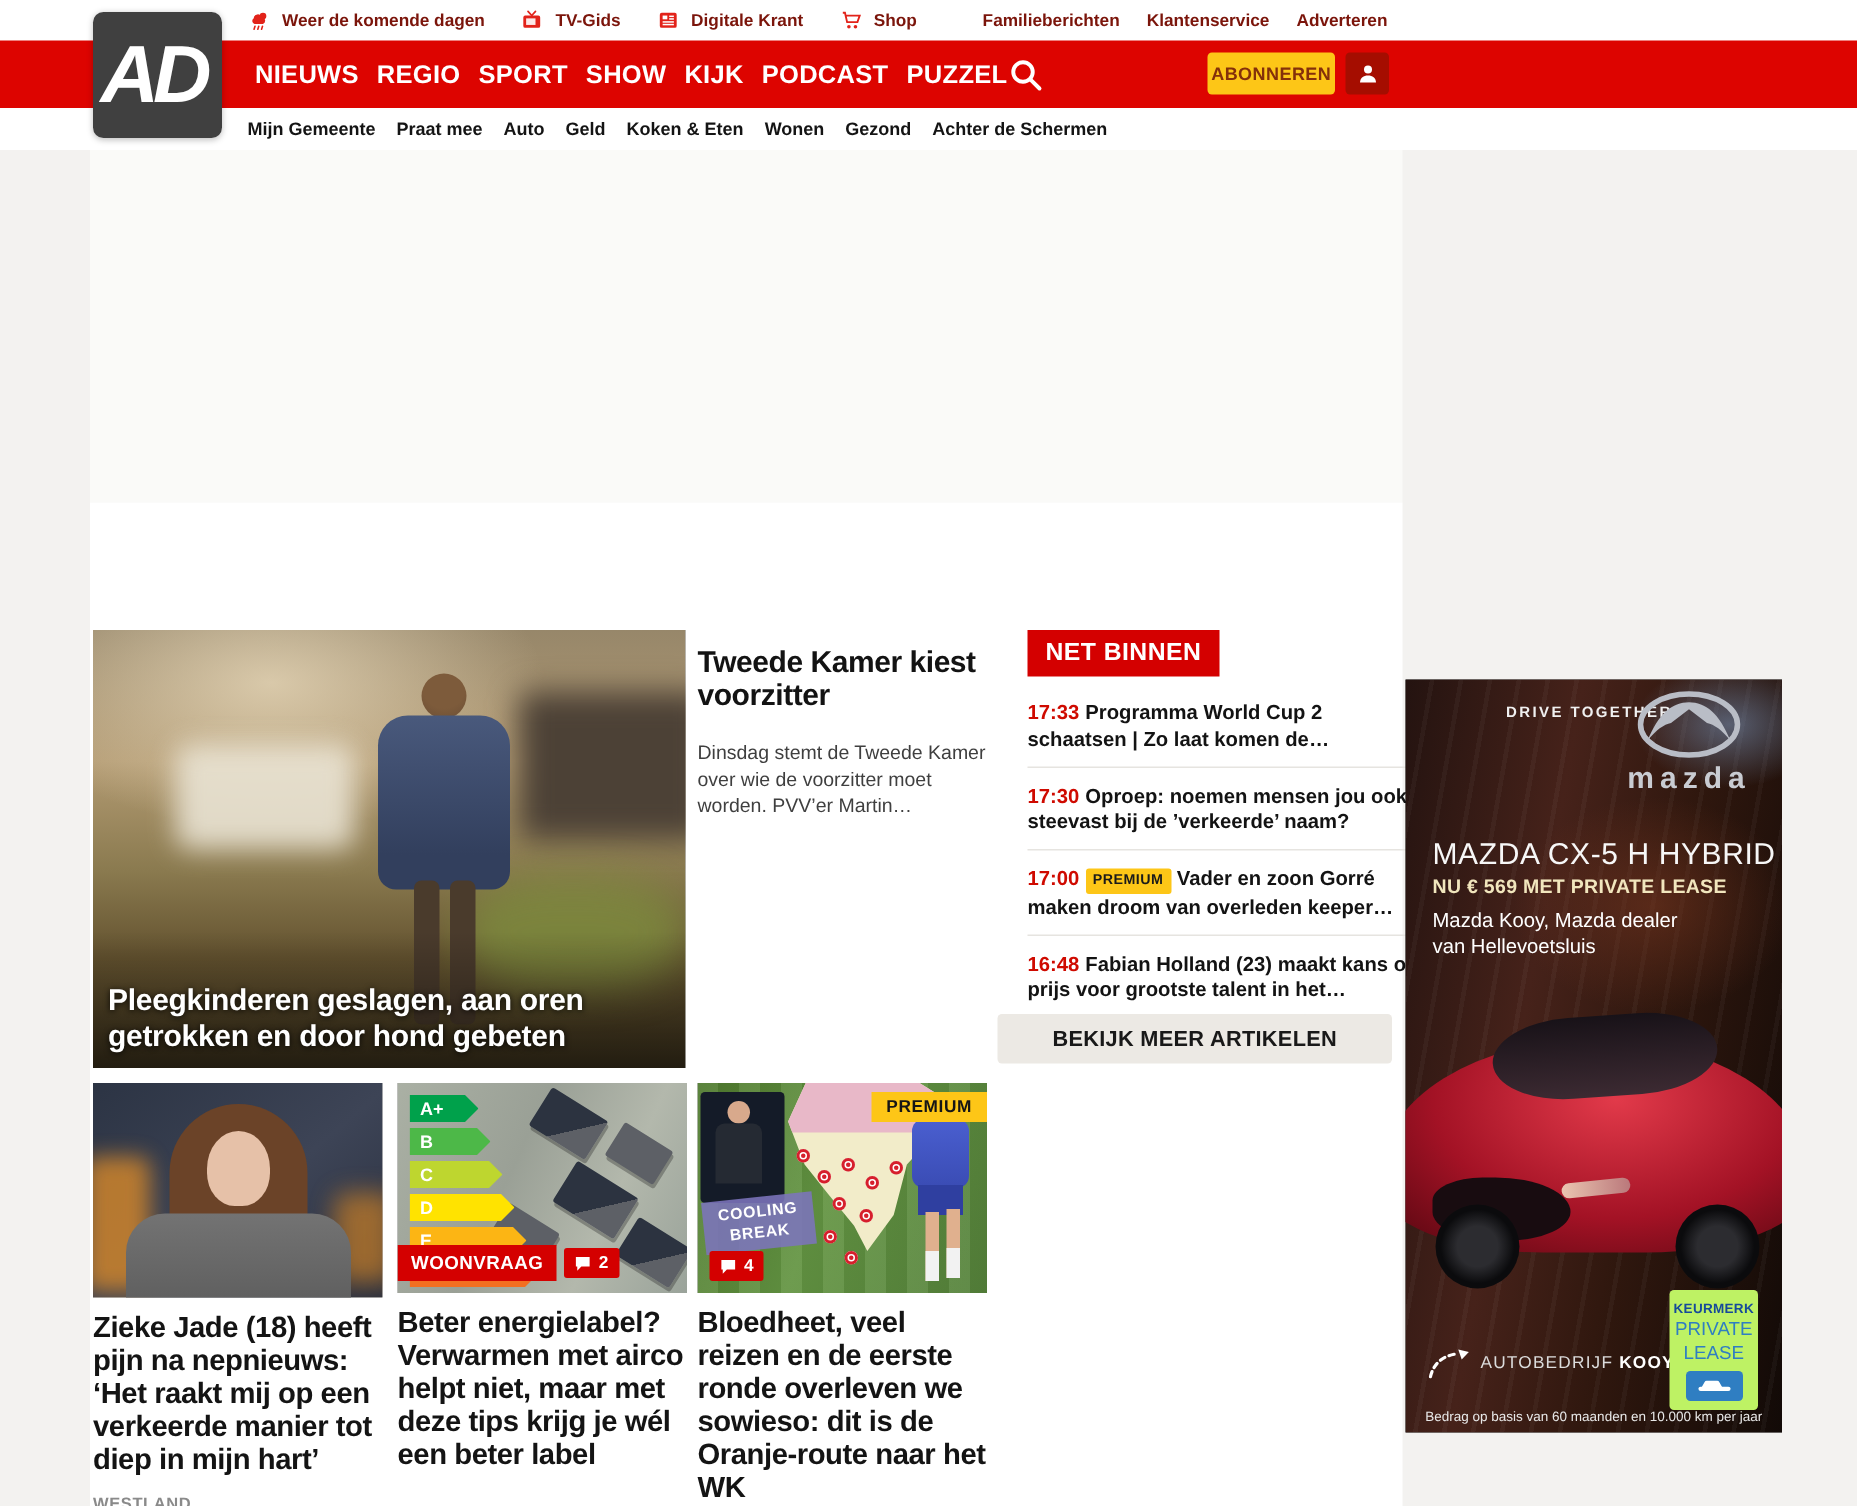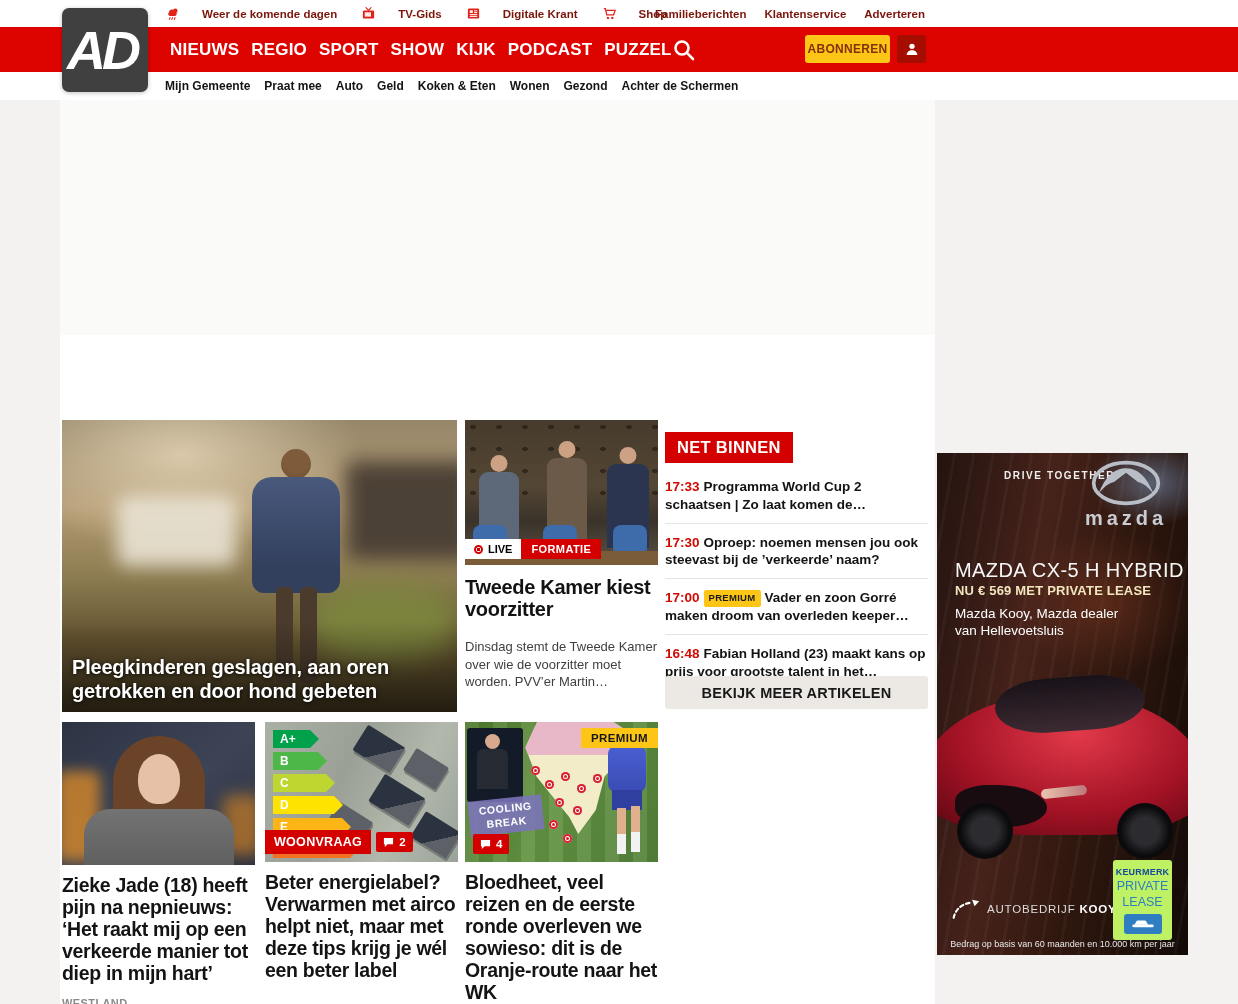--- a/index.html
+++ b/index.html
@@ -3,21 +3,21 @@
 <meta charset="utf-8">
 <style>
   * { margin:0; padding:0; box-sizing:border-box; }
   body { font-family:"Liberation Sans","DejaVu Sans",sans-serif; background:#fff; }
   .page { position:relative; width:1238px; height:1004px; overflow:hidden; background:#fff; }
   a { text-decoration:none; cursor:pointer; }
 
   
   .topbar { position:absolute; left:0; top:0; width:1238px; height:27px; background:#fff; }
   .quicklinks { position:absolute; left:165px; top:0; height:27px; display:flex; align-items:center; gap:24px; }
-  .quicklink { display:flex; align-items:center; gap:22px; font-size:11.5px; font-weight:700; color:#7b150b; cursor:pointer; }
+  .quicklink { display:flex; align-items:center; gap:8px; font-size:11.5px; font-weight:700; color:#7b150b; cursor:pointer; }
   .quicklink svg { width:15px; height:15px; }
   .metalinks { position:absolute; right:313px; top:0; height:27px; display:flex; align-items:center; gap:18px; font-size:11.5px; font-weight:700; color:#7b150b; }
   .metalinks span { cursor:pointer; }
 
   
   .navbar { position:absolute; left:0; top:27px; width:1238px; height:45px; background:#dd0400; }
   .logo { position:absolute; left:62px; top:8px; width:86px; height:84px; background:#404040; border-radius:7px; display:flex; align-items:center; justify-content:center; z-index:6; box-shadow:0 1px 4px rgba(0,0,0,.25); cursor:pointer; }
   .logo span { color:#fff; font-size:54px; font-weight:700; font-style:italic; letter-spacing:-4px; padding-right:6px; }
   .nav-items { position:absolute; left:170px; top:0; height:45px; display:flex; align-items:center; gap:12px; }
   .nav-items a { color:#fff; font-size:17px; font-weight:700; letter-spacing:0.2px; }
@@ -67,21 +67,21 @@
   .chair { position:absolute; bottom:14px; width:34px; height:26px; background:#3e6cab; border-radius:8px 8px 2px 2px; }
   .desk { position:absolute; left:0; bottom:0; width:100%; height:14px; background:#7a5c38; }
   .badge-row { position:absolute; left:0; bottom:6px; display:flex; }
   .badge-live { background:#fff; color:#000; font-size:11px; font-weight:700; padding:4px 9px; display:flex; align-items:center; gap:5px; }
   .live-dot { width:9px; height:9px; border-radius:50%; border:2px solid #d40000; background:radial-gradient(circle,#d40000 40%, #fff 45%); }
   .badge-formatie { background:#d40000; color:#fff; font-size:11px; font-weight:700; padding:4px 10px; letter-spacing:0.4px; }
   .live-title { margin-top:11px; font-size:20px; font-weight:700; line-height:1.1; color:#131313; letter-spacing:-0.3px; }
   .live-excerpt { margin-top:18px; font-size:13px; color:#3f3f3f; line-height:1.35; }
 
   
-  .netbinnen { position:absolute; left:665px; top:420px; width:263px;margin-top:12px; }
+  .netbinnen { position:absolute; left:685px; top:420px; width:263px; }
   .nb-header { display:inline-block; background:#d40000; color:#fff; font-size:16.5px; font-weight:700; padding:6px 12px; letter-spacing:0.3px; }
   .nb-list { margin-top:5px; }
   .nb-item { padding:10px 0 9px 0; border-bottom:1px solid #e6e4e0; cursor:pointer; }
   .nb-item:last-child { border-bottom:none; }
   .nb-item p { font-size:13.5px; font-weight:700; line-height:1.32; color:#131313; display:-webkit-box; -webkit-line-clamp:2; -webkit-box-orient:vertical; overflow:hidden; }
   .nb-time { color:#cf0a00; margin-right:4px; }
   .nb-prem { display:inline-block; background:#fdc617; color:#1a1a1a; font-size:9.5px; font-weight:700; padding:2px 5px; border-radius:2px; margin-right:4px; letter-spacing:0.3px; vertical-align:1px; }
   .more-btn { position:absolute; left:665px; top:676px; width:263px; height:33px; background:#ece9e4; border:none; border-radius:3px; font-size:14.5px; font-weight:700; color:#191919; letter-spacing:0.2px; cursor:pointer; font-family:inherit; }
 
   
@@ -268,44 +268,20 @@
         <div class="boy-head"></div>
         <div class="boy-hoodie"></div>
         <div class="boy-leg l"></div>
         <div class="boy-leg r"></div>
       </div>
       <h1 class="hero-title">Pleegkinderen geslagen, aan oren getrokken en door hond gebeten</h1>
     </div>
   </article>
 
   <article class="live-art">
-    <div class="img-box">
-      <div class="kamer-scene"></div>
-      <div class="kamer-wall"></div>
-      <div class="fig fig1">
-          <div class="head"></div>
-        </div>
-      <div class="fig fig2">
-          <div class="head"></div>
-        </div>
-      <div class="fig fig3">
-          <div class="head"></div>
-        </div>
-      <div class="chair" style="left:8px"></div>
-      <div class="chair" style="left:78px"></div>
-      <div class="chair" style="left:148px"></div>
-      <div class="desk"></div>
-      <div class="badge-row">
-        <span class="badge-live">
-            <span class="live-dot"></span>
-            <span>LIVE</span>
-          </span>
-        <span class="badge-formatie">FORMATIE</span>
-      </div>
-    </div>
     <h2 class="live-title">Tweede Kamer kiest voorzitter</h2>
     <p class="live-excerpt">Dinsdag stemt de Tweede Kamer over wie de voorzitter moet worden. PVV’er Martin…</p>
   </article>
 
   <section class="netbinnen">
     <div class="nb-header">NET BINNEN</div>
     <div class="nb-list">
       <div class="nb-item">
         <p><span class="nb-time">17:33</span><span>Programma World Cup 2 schaatsen | Zo laat komen de Nederlandse schaatsers in…</span></p>
       </div>

